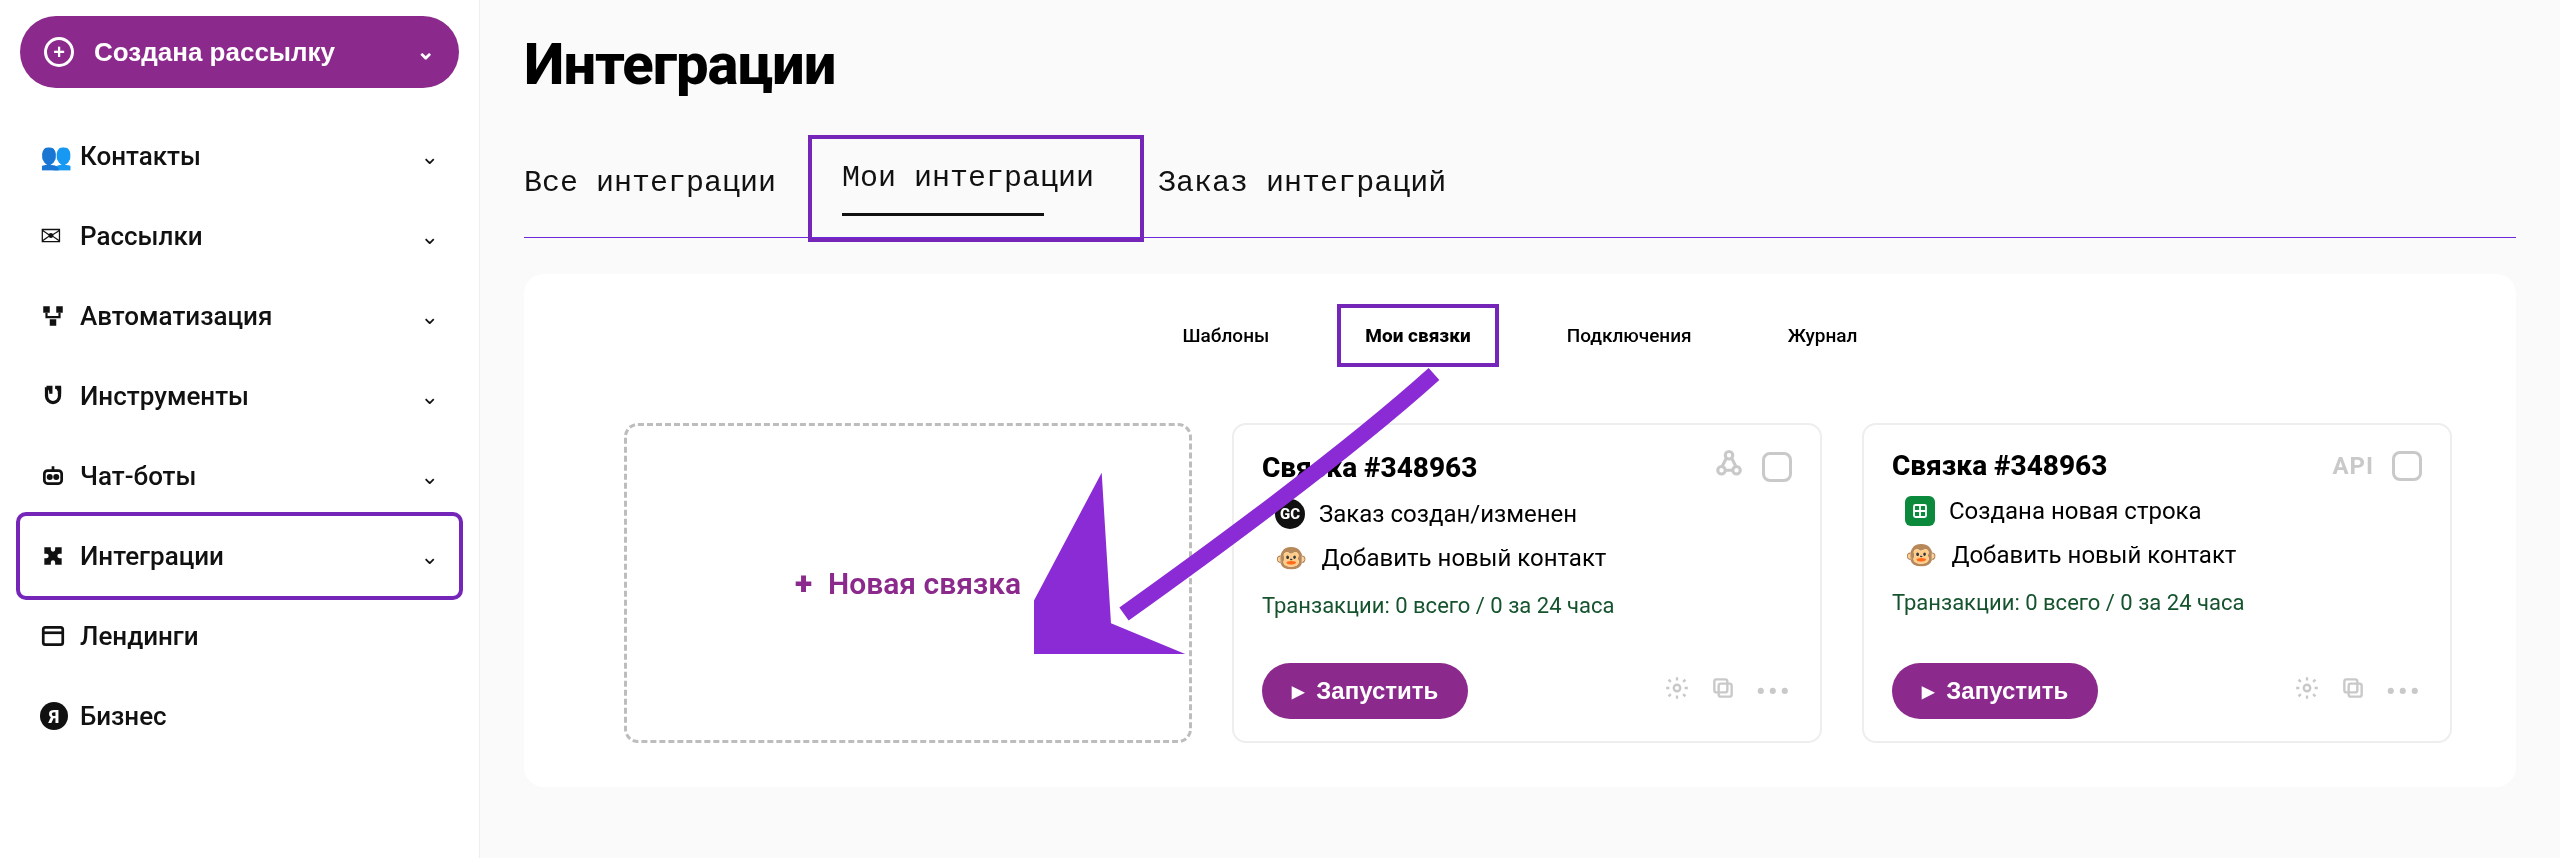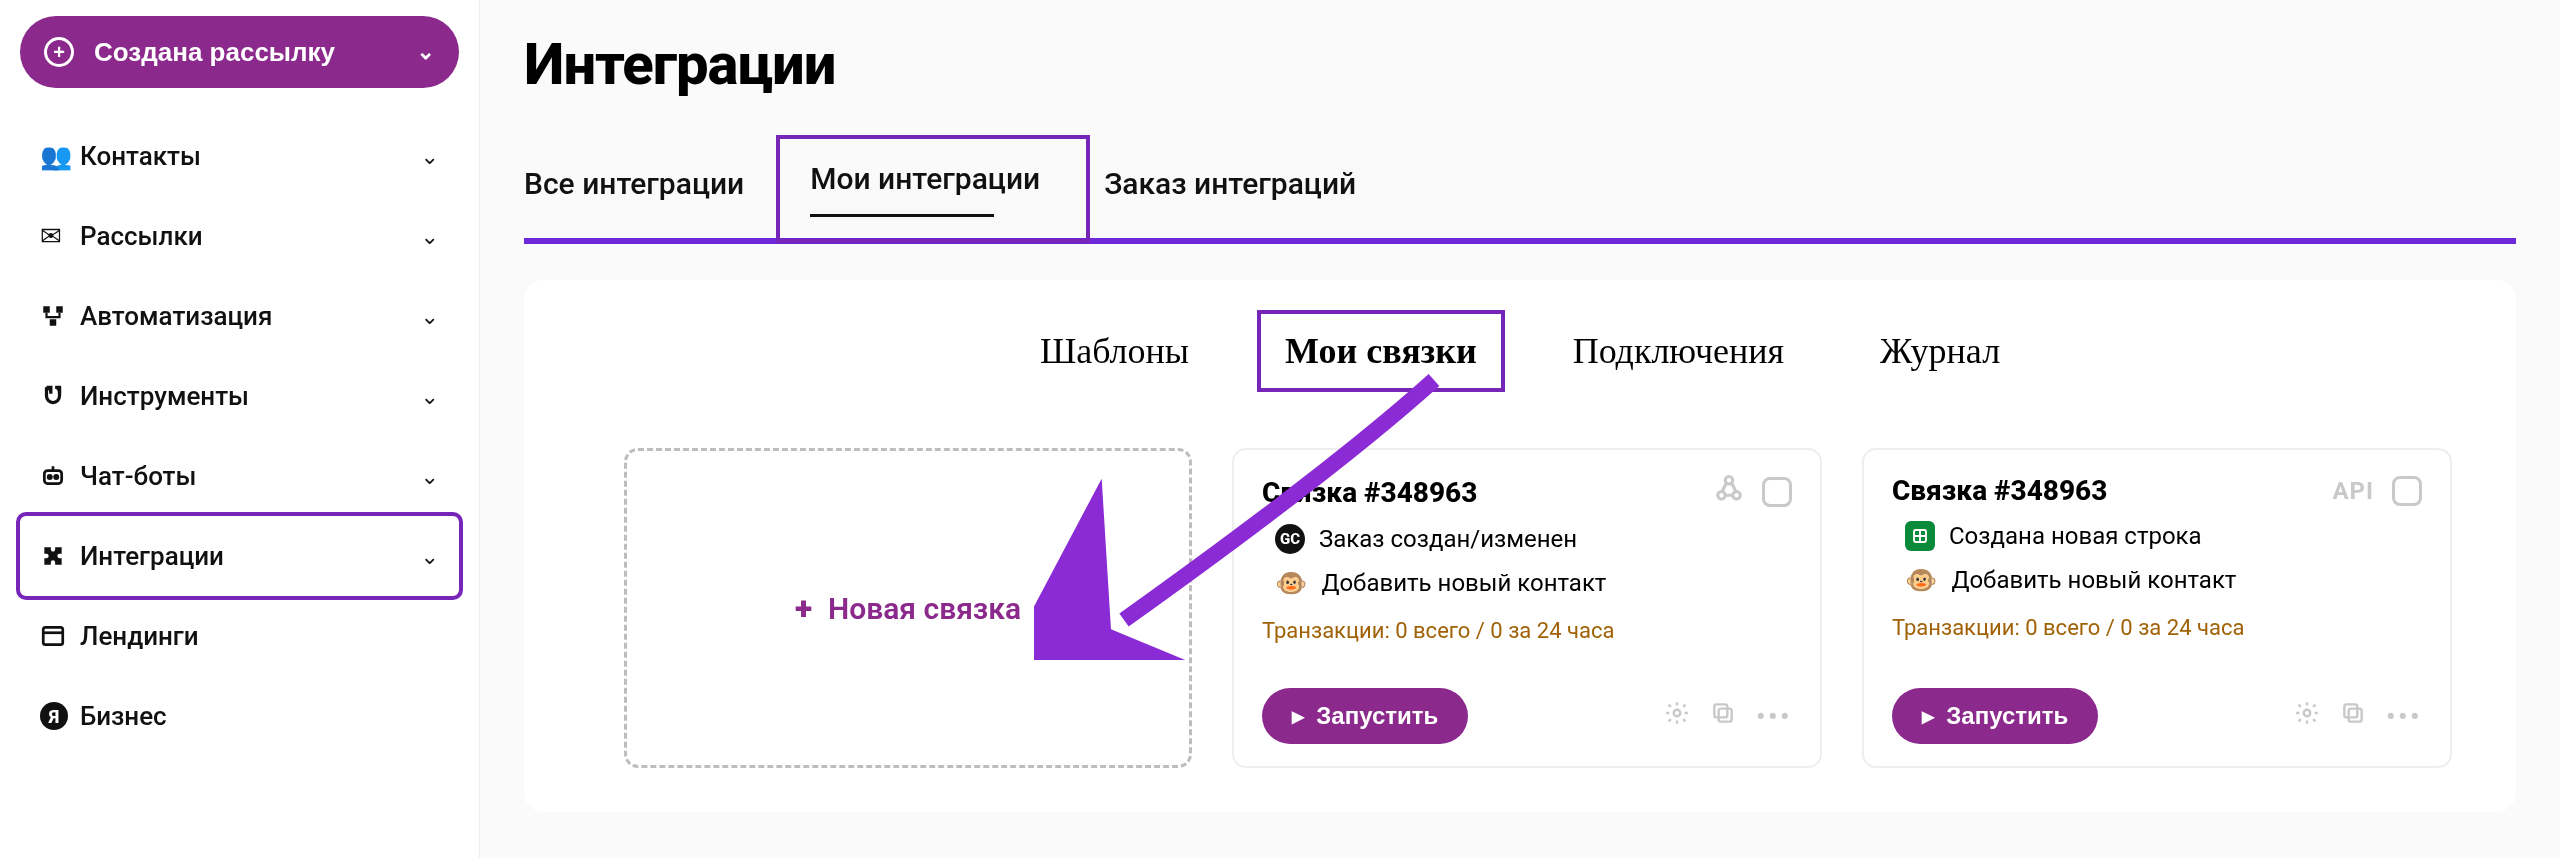--- a/index.html
+++ b/index.html
@@ -88,21 +88,21 @@
     
     .main { flex: 1; padding: 30px 44px 0 44px; display: flex; flex-direction: column; }
     .page-title {
       font-size: 58px;
       font-weight: 800;
       letter-spacing: -1px;
       margin-bottom: 40px;
       margin-left: 0;
     }
 
-    .top-tabs { display: flex; align-items: center; gap: 0; border-bottom: 6px solid #6d28d9; margin-bottom: 36px; }
+    .top-tabs { display: flex; align-items: center; gap: 0; border-bottom: 1px solid #6d28d9; margin-bottom: 36px; font-family: Liberation Mono, monospace; }
     .top-tab {
       font-size: 30px;
       padding: 14px 26px 24px 0;
       margin-right: 10px;
       font-weight: 500;
       cursor: pointer;
       color: #111;
     }
     .top-tab.boxed {
       outline: 4px solid #7526b9;
@@ -122,25 +122,24 @@
     
     .panel {
       background: #fff;
       border-radius: 20px;
       padding: 34px 40px 44px 40px;
       position: relative;
     }
 
     .sub-tabs { display: flex; justify-content: center; align-items: center; gap: 48px; margin-bottom: 60px; }
     .sub-tab {
-      font-size: 36px;
+      font-size: 19px;
       font-weight: 500;
       cursor: pointer;
       padding: 16px 24px;
-      font-family: Liberation Serif, serif;
     }
     .sub-tab.active {
       font-weight: 800;
       outline: 4px solid #7526b9;
       text-align: right;
     }
 
     
     .arrow-svg {
       position: absolute;
@@ -196,21 +195,21 @@
     .mini-icon {
       width: 30px; height: 30px;
       border-radius: 50%;
       display:inline-flex; align-items:center; justify-content:center;
       font-size: 15px; font-weight:800;
     }
     .ic-gc { background:#111; color:#fff; }
     .ic-green { background:#0a8a3a; color:#fff; border-radius:6px; }
     .ic-monkey { font-size: 26px; }
 
-    .muted { color: #a16207; font-size: 22px; margin-top: 6px; }
+    .muted { color: #14532d; font-size: 22px; margin-top: 6px; }
 
     .bundle-foot { display:flex; align-items: center; margin-top: auto; padding-top: 14px; }
     .run-btn {
       background: #8b2a8c;
       color: #fff;
       border: none;
       border-radius: 44px;
       height: 56px;
       padding: 0 30px;
       font-size: 24px;

